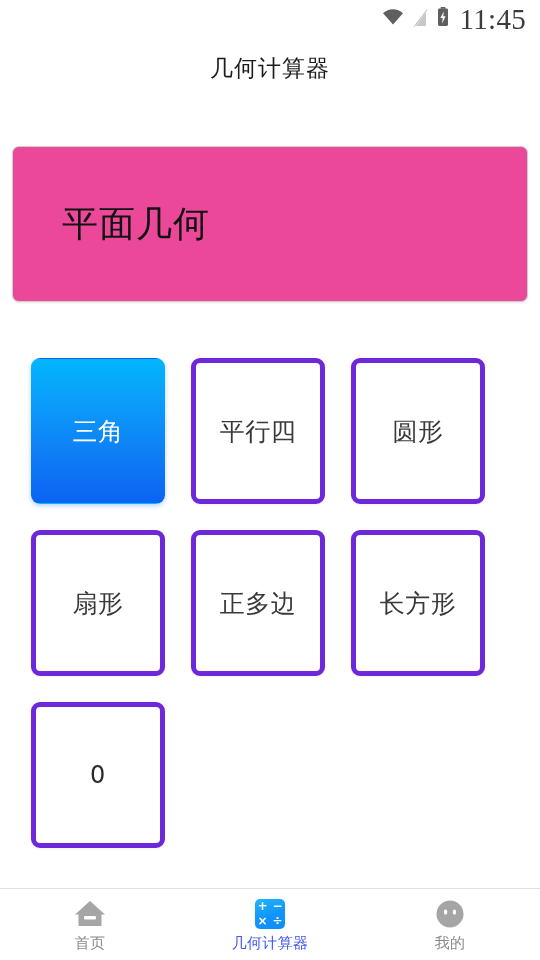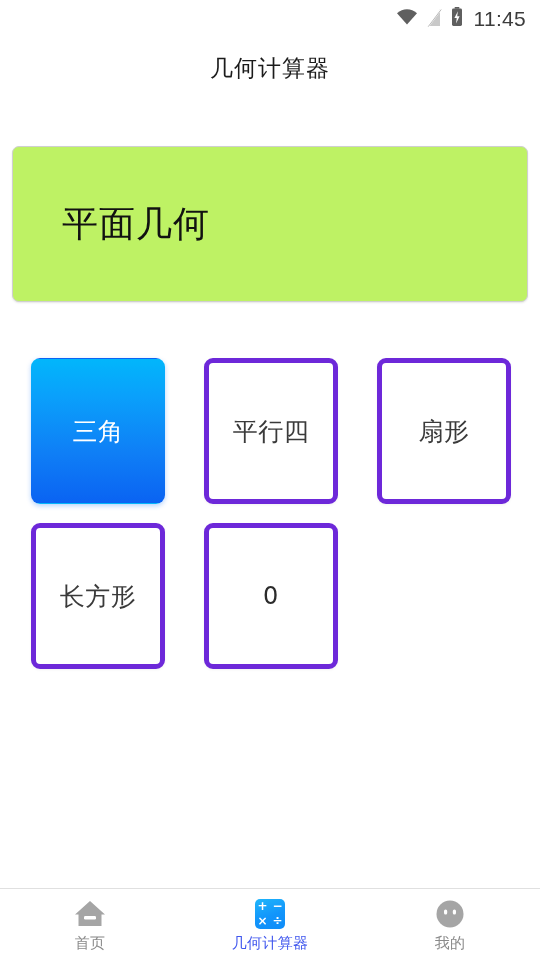--- a/index.html
+++ b/index.html
@@ -11,51 +11,51 @@
   }
   .screen { position:relative; width:540px; height:960px; background:#fff; }
 
   
   .statusbar {
     height:38px; display:flex; align-items:center;
     justify-content:flex-end; padding-right:14px; gap:9px;
   }
   .sb-icon { display:block; }
   .sb-time {
-    font-size:21px; color:#3c3c3c; letter-spacing:.3px;
-    font-family:Liberation Sans, sans-serif;
+    font-size:29px; color:#3c3c3c; letter-spacing:.3px;
+    font-family:Liberation Serif, serif;
     margin-left:2px;
   }
 
   
   .titlebar { height:60px; display:flex; align-items:center; justify-content:center; }
   .title { font-size:23px; color:#1b1b1b; letter-spacing:1px; }
 
   
   .card {
     position:absolute; left:12px; top:146px;
     width:516px; height:156px;
-    background:#bef264;
+    background:#ec4899;
     border:1px solid #cfcfcf;
     border-radius:7px;
     display:flex; align-items:center;
     box-shadow:0 1px 2px rgba(0,0,0,.10);
   }
   .card-title {
     margin-left:49px; font-size:36px; color:#111; letter-spacing:1px;
   }
 
   
   .grid {
     position:absolute; left:31px; top:358px;
     width:480px;
     display:grid;
     grid-template-columns:repeat(3,134px);
     grid-template-rows:repeat(3,146px);
-    column-gap:39px; row-gap:19px;
+    column-gap:39px; row-gap:19px;gap:26px;
   }
   .tile {
     border-radius:9px;
     display:flex; align-items:center; justify-content:center;
     background:#fff;
     border:5px solid #6d28d9;
     box-shadow:0 1px 3px rgba(0,0,0,.055);
     font-size:25px; color:#3a3a3a; letter-spacing:.5px;
     cursor:pointer;
   }
@@ -129,21 +129,27 @@
   </div>
 
   <div class="grid">
     <div class="tile active">
       <span>三角</span>
     </div>
     <div class="tile">
       <span>平行四</span>
     </div>
     <div class="tile">
+      <span>圆形</span>
+    </div>
+    <div class="tile">
       <span>扇形</span>
+    </div>
+    <div class="tile">
+      <span>正多边</span>
     </div>
     <div class="tile">
       <span>长方形</span>
     </div>
     <div class="tile numeric">
       <span>0</span>
     </div>
   </div>
 
   <div class="navbar">

